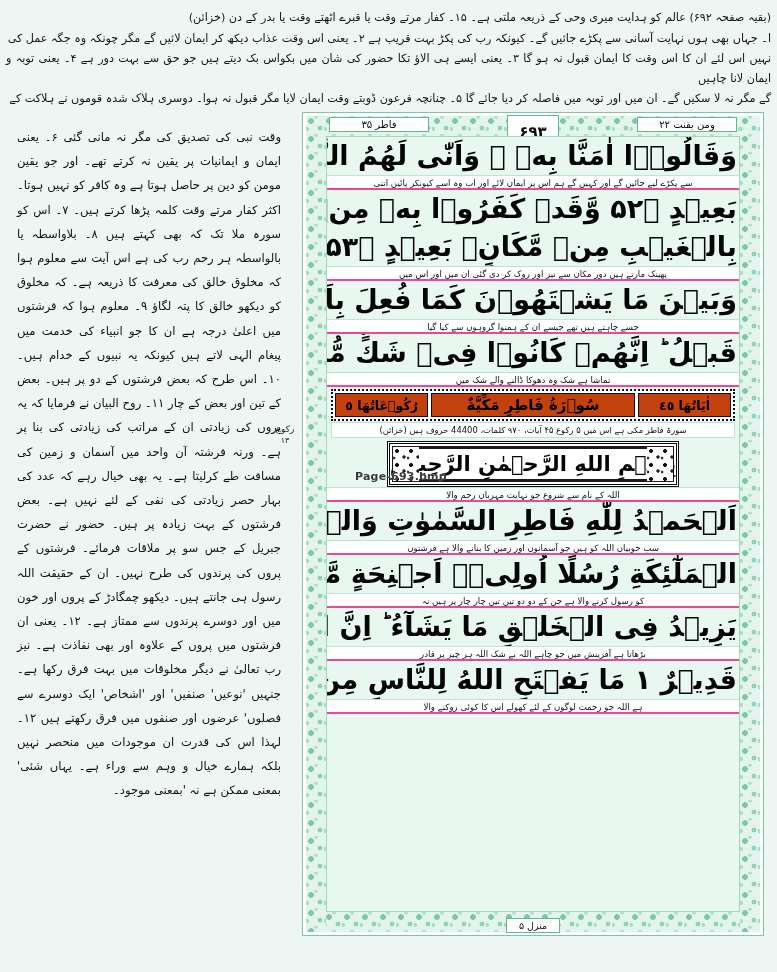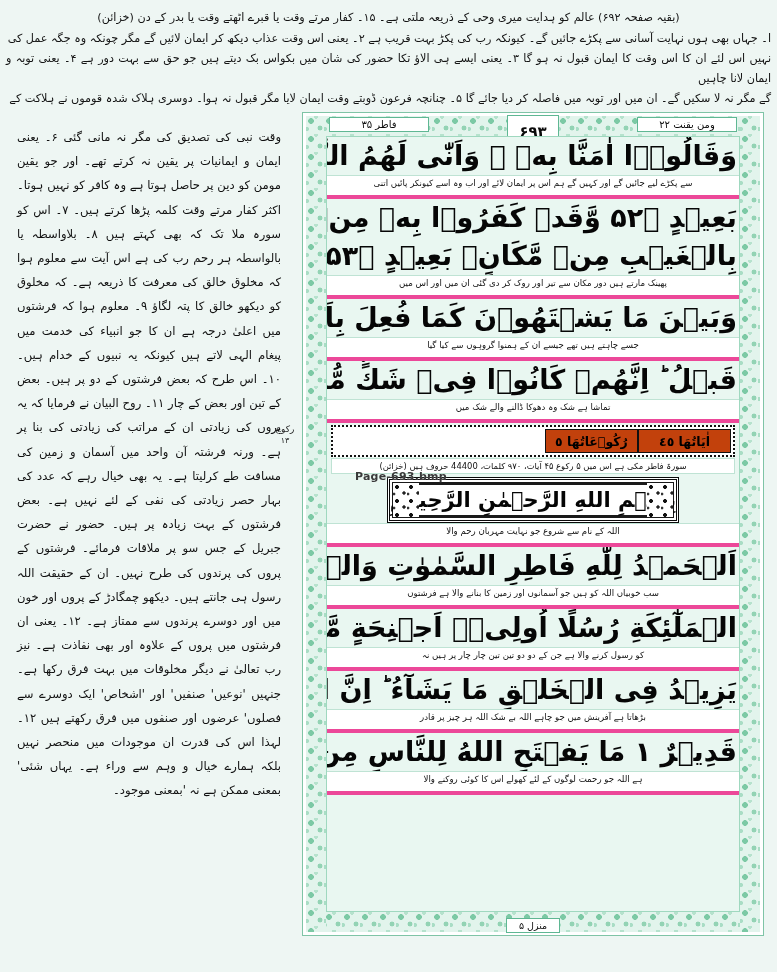--- a/index.html
+++ b/index.html
@@ -12,21 +12,21 @@
   }
 
   
   #top-commentary{
     position:absolute;left:6px;top:8px;width:765px;height:100px;
     direction:rtl;text-align:justify;
     font-size:11.2px;line-height:19.5px;color:#141414;
     letter-spacing:.1px;
   }
   #top-commentary p{margin:0 0 1px 0;}
-  #top-commentary p:first-child{text-align:center;}
+  #top-commentary p:first-child{}
 
   
   #left-commentary{
     position:absolute;left:8px;top:116px;width:282px;height:676px;
     direction:rtl;text-align:justify;
     font-size:11.6px;line-height:24.2px;color:#111;
   }
   #left-commentary p{margin:9px;}
 
   
@@ -95,23 +95,23 @@
     color:#060606;
     font-size:27px;line-height:38px;
     white-space:nowrap;
     overflow:hidden;
     padding:0 2px;
     font-weight:bold;
     font-family:"DejaVu Sans","Liberation Serif",serif;
   }
   .trans-line{
     background:#ffffff;
-    border-top:1px solid #bfe3d4;border-bottom:4px solid #ec4899;
+    border-top:1px solid #bfe3d4;border-bottom:2px solid #ec4899;
     direction:rtl;text-align:center;
-    font-size:8.6px;line-height:15px;height:24px;
+    font-size:8.6px;line-height:15px;height:15px;
     color:#101010;white-space:nowrap;overflow:hidden;
     padding:0 4px;box-sizing:border-box;
   }
 
   
   #surah-banner{
     margin:2px 4px 0 4px;
     border:2px dotted #111;
     background:#ffffff;
     padding:2px;
@@ -219,20 +219,21 @@
     <div class="ayah-line">بَعِيۡدٍ ۵۲ۚ وَّقَدۡ كَفَرُوۡا بِهٖ مِنۡ قَبۡلُ ۚ وَيَقۡذِفُوۡنَ</div>
     <div class="ayah-line">بِالۡغَيۡبِ مِنۡ مَّكَانٍۭ بَعِيۡدٍ ۵۳ۚ وَحِيۡلَ بَيۡنَهُمۡ</div>
     <div class="trans-line">پھینک مارتے ہیں دور مکان سے تیر اور روک کر دی گئی ان میں اور اس میں</div>
     <div class="ayah-line">وَبَيۡنَ مَا يَشۡتَهُوۡنَ كَمَا فُعِلَ بِاَشۡيَاعِهِمۡ مِّنۡ</div>
     <div class="trans-line">جسے چاہتے ہیں تھے جیسے ان کے ہمنوا گروہوں سے کیا گیا</div>
     <div class="ayah-line">قَبۡلُ ؕ اِنَّهُمۡ كَانُوۡا فِىۡ شَكٍّ مُّرِيۡبٍ ۵۴ۙ</div>
     <div class="trans-line">تماشا ہے شک وہ دھوکا ڈالنے والے شک میں</div>
 
     <div id="surah-banner">
       <div class="sb-cell" id="sb-ayat">اٰيَاتُهَا ٤٥</div>
+      <div class="sb-cell" id="sb-name">سُوۡرَةُ فَاطِرٍ مَكِّيَّةٌ</div>
       <div class="sb-cell" id="sb-ruku">رُكُوۡعَاتُهَا ٥</div>
     </div>
 
     <div id="surah-info">سورۃ فاطر مکی ہے اس میں ۵ رکوع ۴۵ آیات، ۹۷۰ کلمات، 44400 حروف ہیں (خزائن)</div>
 
     <div id="bismillah-frame">
       <span class="orn" id="orn-right"></span>
       <span class="orn" id="orn-left"></span>
       <div id="bismillah-text">بِسۡمِ اللهِ الرَّحۡمٰنِ الرَّحِيۡمِ</div>
     </div>

